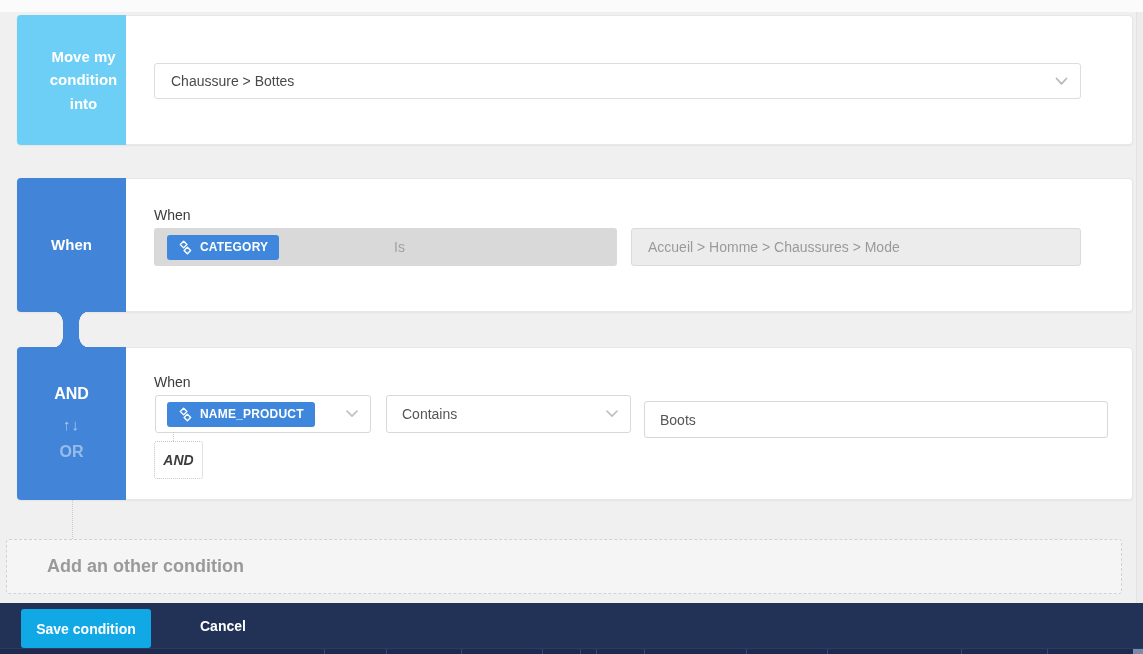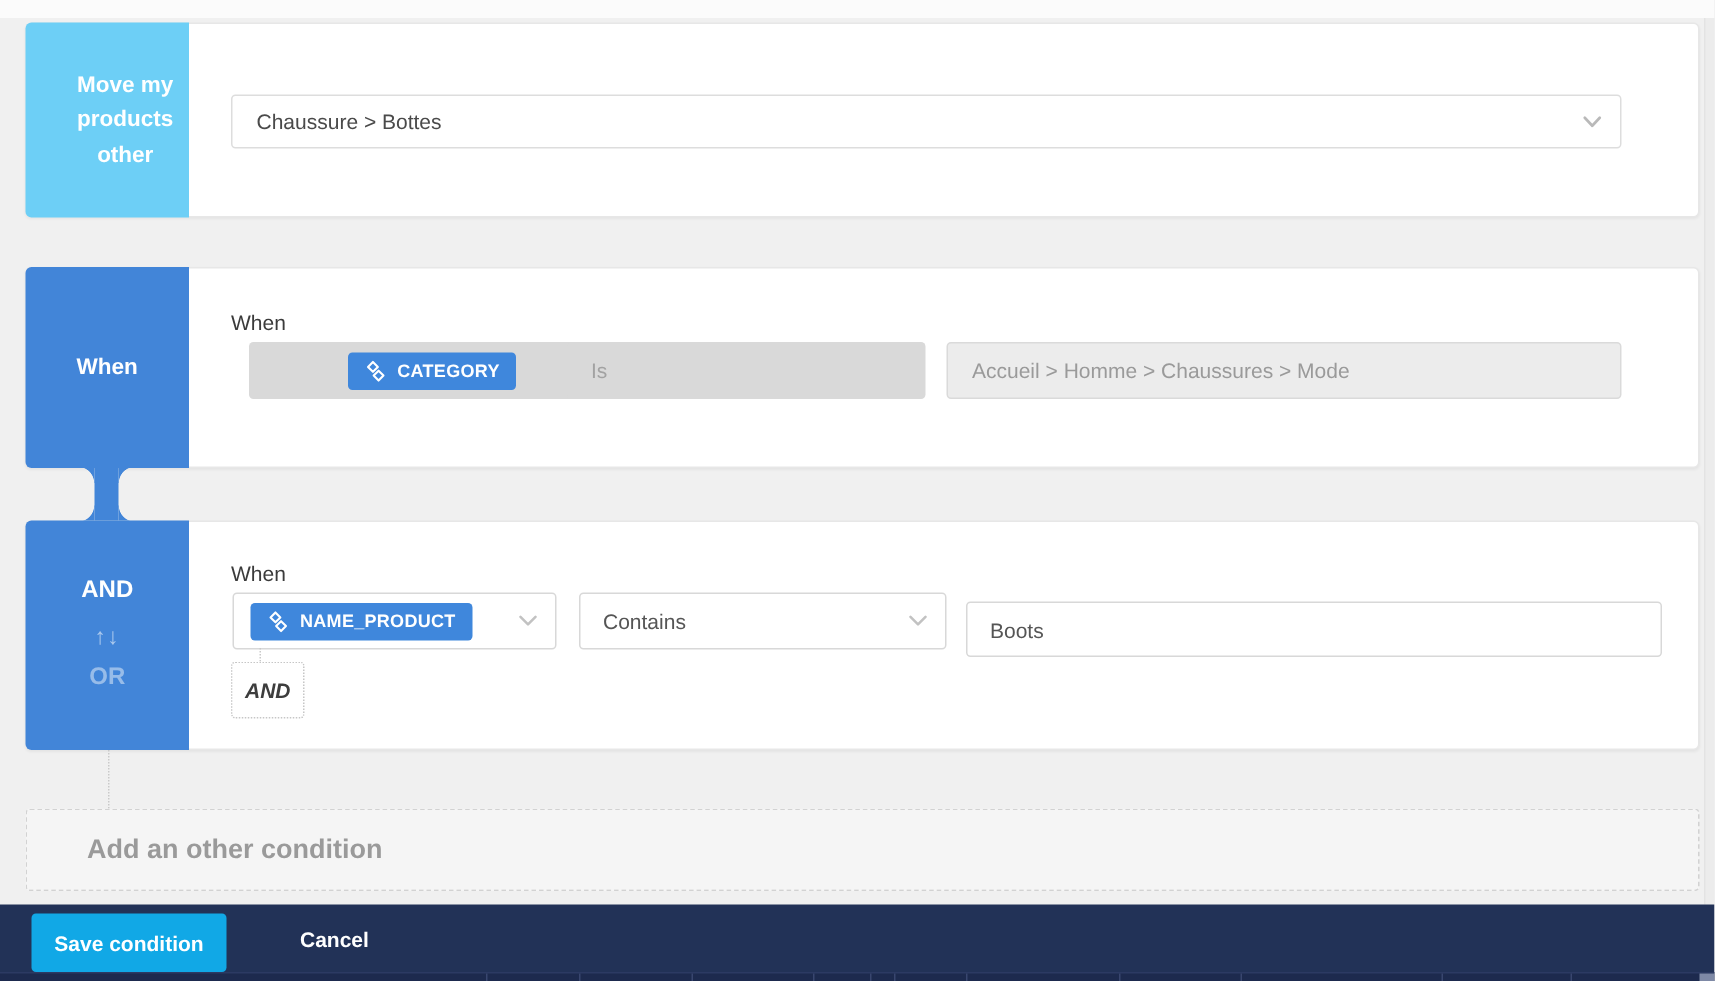--- a/index.html
+++ b/index.html
@@ -66,21 +66,21 @@
   .below-card-line{left:72px;top:500px;height:39px;}
 
   .nested-and-btn{
     position:absolute;left:136px;top:93px;width:49px;height:38px;
     background:#fff;border:1px dotted #c6c6c6;border-radius:3px;
     display:flex;align-items:center;justify-content:center;
     font-style:italic;font-size:14px;color:#3d3d3d;font-weight:bold;
   }
 
   .add-condition{
-    position:absolute;left:17px;top:539px;width:1116px;height:55px;
+    position:absolute;left:6px;top:539px;width:1116px;height:55px;
     border:1px dashed #d2d2d2;border-radius:3px;background:#f5f5f5;
     display:flex;align-items:center;padding-left:40px;
     font-size:18px;font-weight:bold;color:#9a9a9a;cursor:pointer;
   }
 
   .footer{
     position:absolute;left:0;top:603px;width:1143px;height:51px;
     background:var(--navy,#223257);
   }
   .save-btn{
@@ -105,39 +105,39 @@
 </style>
 </head>
 <body>
 
 <div class="top-strip"></div>
 <div class="scroll-hint"></div>
 
 <section class="card card-move">
   <div class="side-label light">
     <span>Move my</span>
-    <span>products other</span>
+    <span>condition into</span>
   </div>
   <div class="field field-white" style="left:136px;top:47px;width:927px;height:36px;border-color:#ddd;">
     <span class="select-value">Chaussure &gt; Bottes</span>
     <span class="chevron">
       <svg width="13" height="9" viewBox="0 0 13 9">
           <path d="M1.5 1.5 L6.5 6.8 L11.5 1.5" fill="none" stroke="#b9b9b9" stroke-width="1.8" stroke-linecap="round" stroke-linejoin="round"></path>
         </svg>
     </span>
   </div>
 </section>
 
 <section class="card card-when">
   <div class="side-label blue">
     <span>When</span>
   </div>
   <div class="row-label" style="left:136px;top:28px;">When</div>
 
-  <div class="field field-disabled" style="left:148px;top:49px;width:231px;justify-content:center;">
+  <div class="field field-disabled" style="left:136px;top:49px;width:231px;">
     <span class="tag" style="margin-left:13px;">
       <span style="display:flex;">
         <svg width="15" height="15" viewBox="0 0 16 16">
           <path d="M6 1.4 L9.5 4.9 L6 8.4 L2.5 4.9 Z" fill="none" stroke="#fff" stroke-width="1.5" stroke-linejoin="round"></path>
           <path d="M10 7.6 L13.5 11.1 L10 14.6 L6.5 11.1 Z" fill="none" stroke="#fff" stroke-width="1.5" stroke-linejoin="round"></path>
         </svg>
       </span>
       <span>CATEGORY</span>
     </span>
   </div>

